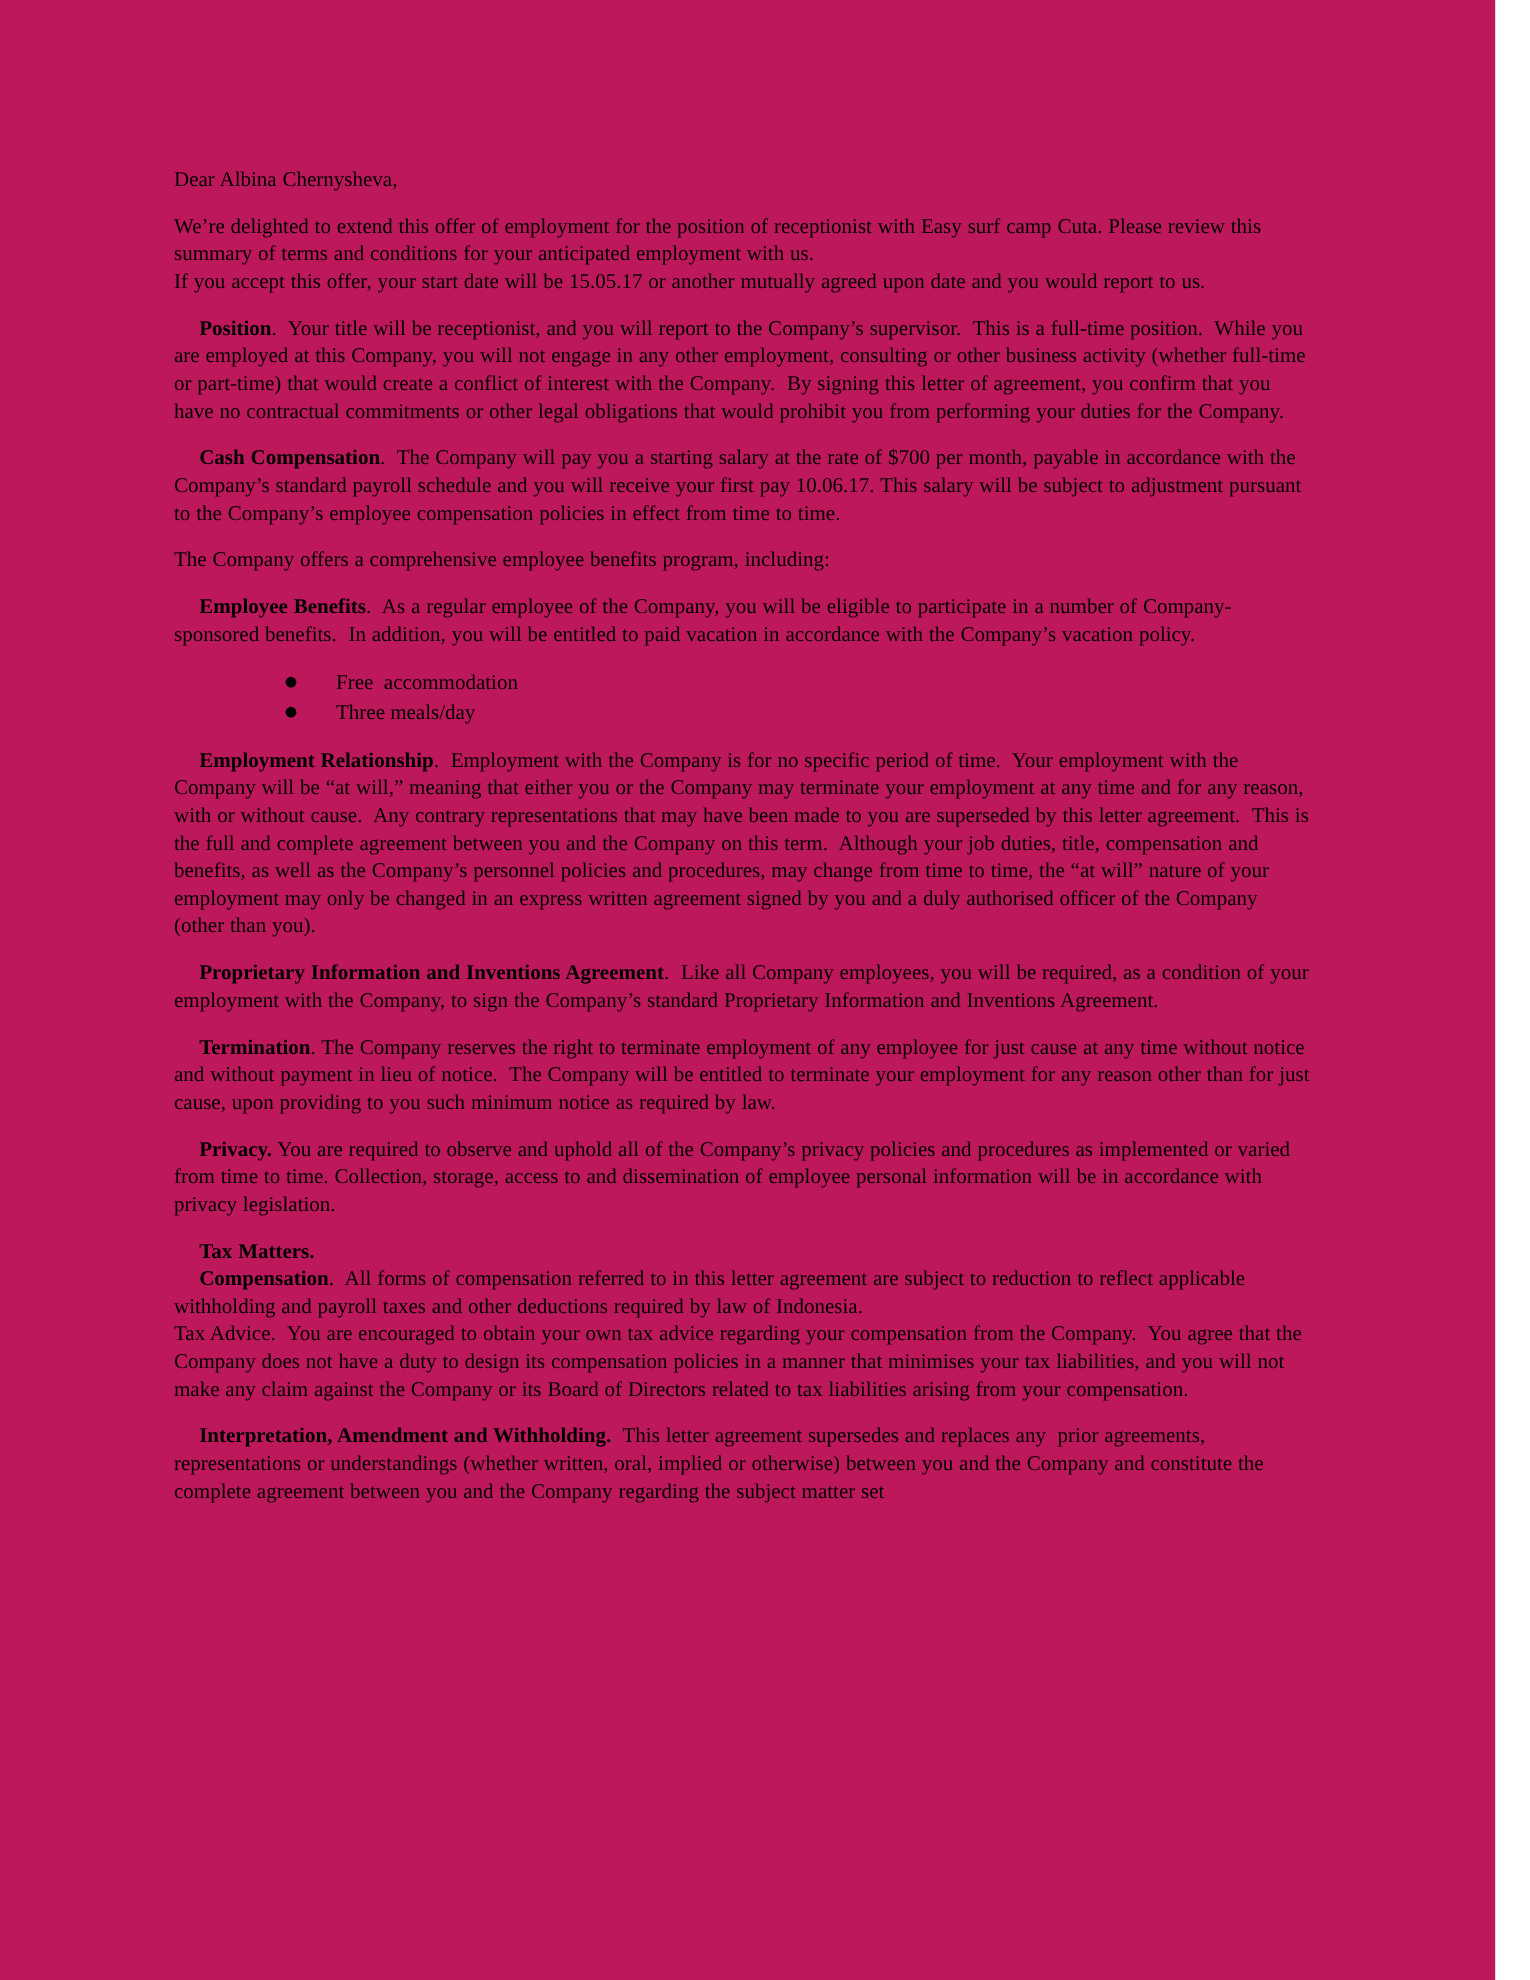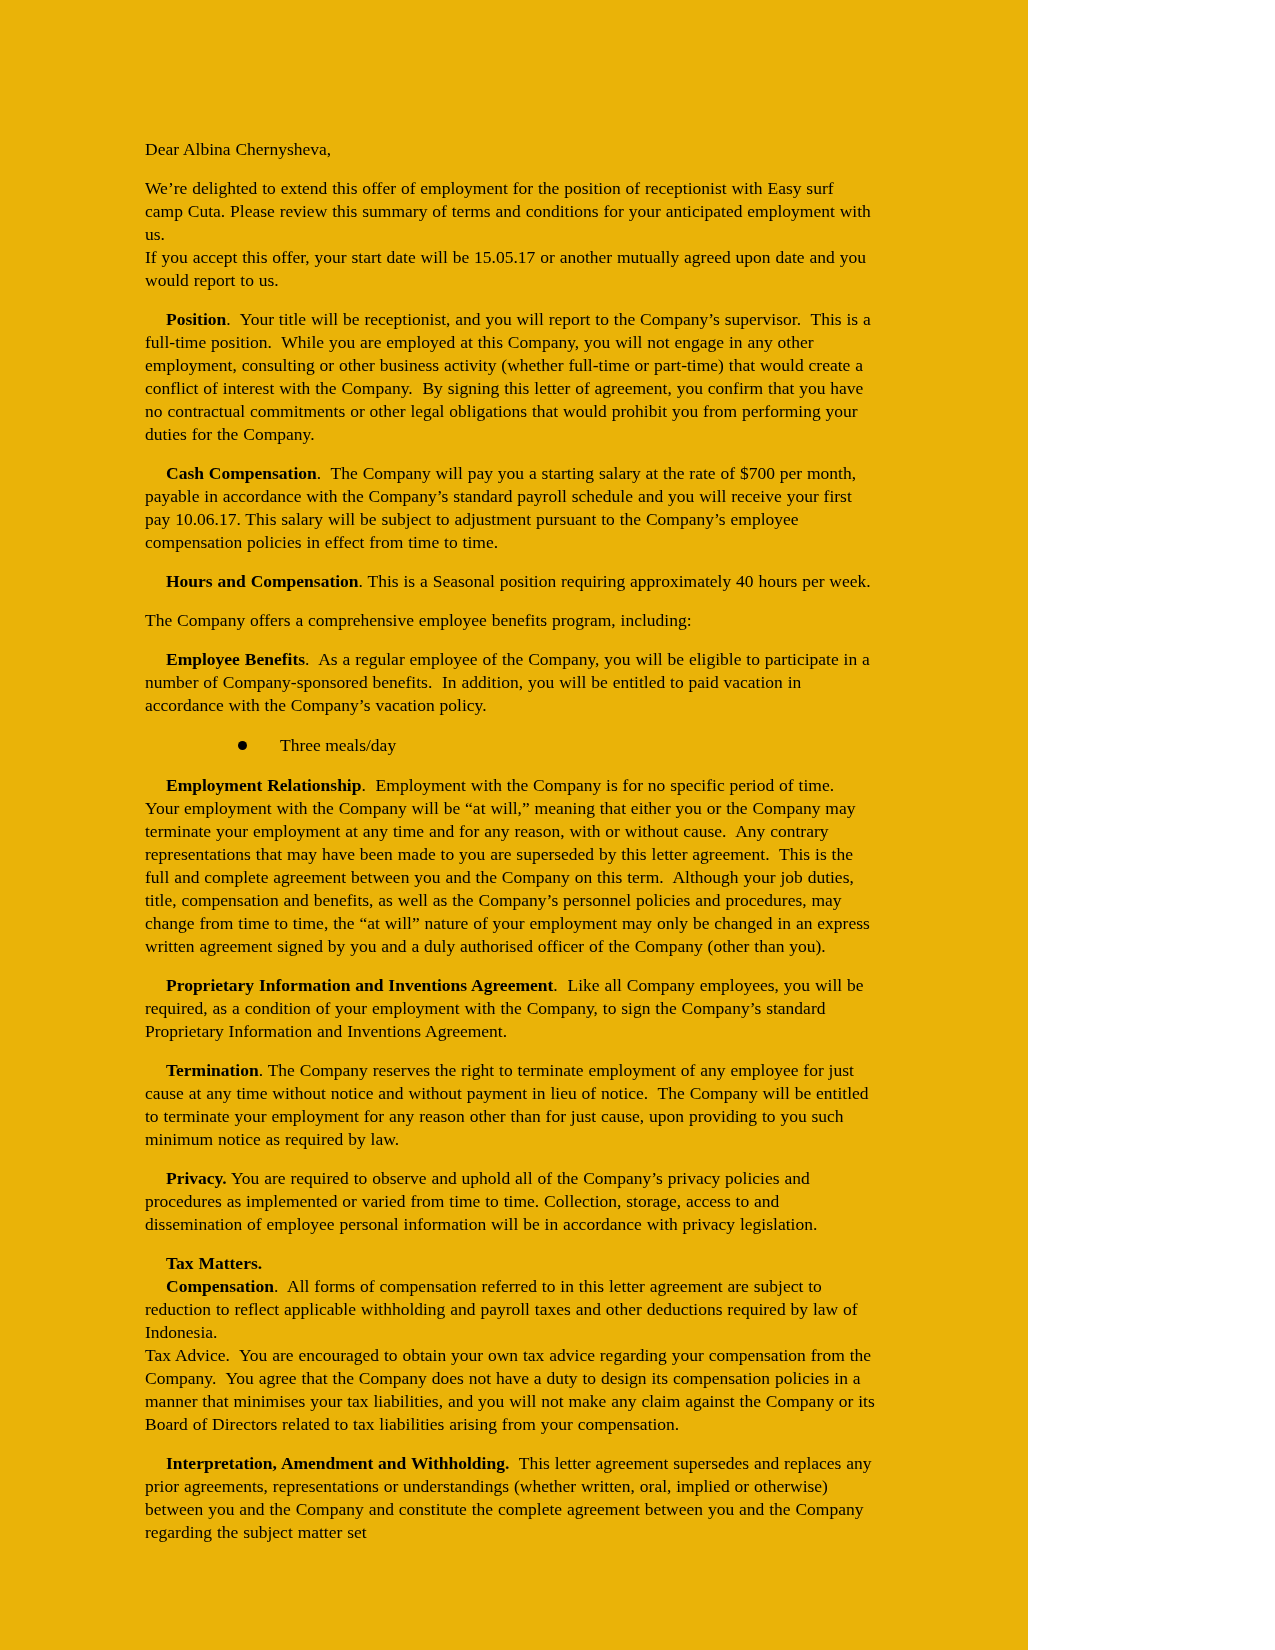--- a/index.html
+++ b/index.html
@@ -9,24 +9,24 @@
     padding: 0;
     background: #ffffff;
   }
   body {
     width: 1275px;
     min-height: 1650px;
     color: #000000;
     font-family: "Liberation Serif", "DejaVu Serif", serif;
   }
   .page {
-    width: 1028px;
+    width: 1246px;
     min-height: 1650px;
     padding: 138px 152px 40px 145px;
-    background: #eab308;
+    background: #be185d;
     overflow: hidden;
   }
   .letter-body p {
     margin: 0 0 16px 0;
     font-size: 17.5px;
     line-height: 23px;
     white-space: pre-wrap;
     word-spacing: 0.5px;
   }
   .letter-body p strong {
@@ -59,24 +59,24 @@
 <body>
 
 <div class="page">
   <div class="letter-body">
     <p>Dear Albina Chernysheva,</p>
 
   <p><span>We’re delighted to extend this offer of employment for the position of receptionist with Easy surf camp Cuta. Please review this summary of terms and conditions for your anticipated employment with us.
 If you accept this offer, your start date will be 15.05.17 or another mutually agreed upon date and you would report to us.</span></p>
       <p><strong>Position</strong><span>.  Your title will be receptionist, and you will report to the Company’s supervisor.  This is a full-time position.  While you are employed at this Company, you will not engage in any other employment, consulting or other business activity (whether full-time or part-time) that would create a conflict of interest with the Company.  By signing this letter of agreement, you confirm that you have no contractual commitments or other legal obligations that would prohibit you from performing your duties for the Company.</span></p>
       <p><strong>Cash Compensation</strong><span>.  The Company will pay you a starting salary at the rate of $700 per month, payable in accordance with the Company’s standard payroll schedule and you will receive your first pay 10.06.17. This salary will be subject to adjustment pursuant to the Company’s employee compensation policies in effect from time to time.</span></p>
-      <p><strong>Hours and Compensation</strong><span>. This is a Seasonal position requiring approximately 40 hours per week.</span></p>
       <p><span>The Company offers a comprehensive employee benefits program, including:</span></p>
       <p><strong>Employee Benefits</strong><span>.  As a regular employee of the Company, you will be eligible to participate in a number of Company-sponsored benefits.  In addition, you will be entitled to paid vacation in accordance with the Company’s vacation policy.</span></p>
       <ul class="benefits">
+        <li><span class="bullet-dot"></span>Free  accommodation</li>
         <li><span class="bullet-dot"></span>Three meals/day</li>
       </ul>
       <p><strong>Employment Relationship</strong><span>.  Employment with the Company is for no specific period of time.  Your employment with the Company will be “at will,” meaning that either you or the Company may terminate your employment at any time and for any reason, with or without cause.  Any contrary representations that may have been made to you are superseded by this letter agreement.  This is the full and complete agreement between you and the Company on this term.  Although your job duties, title, compensation and benefits, as well as the Company’s personnel policies and procedures, may change from time to time, the “at will” nature of your employment may only be changed in an express written agreement signed by you and a duly authorised officer of the Company (other than you).</span></p>
       <p><strong>Proprietary Information and Inventions Agreement</strong><span>.  Like all Company employees, you will be required, as a condition of your employment with the Company, to sign the Company’s standard Proprietary Information and Inventions Agreement.</span></p>
       <p><strong>Termination</strong><span>. The Company reserves the right to terminate employment of any employee for just cause at any time without notice and without payment in lieu of notice.  The Company will be entitled to terminate your employment for any reason other than for just cause, upon providing to you such minimum notice as required by law.</span></p>
       <p><strong>Privacy.</strong><span> You are required to observe and uphold all of the Company’s privacy policies and procedures as implemented or varied from time to time. Collection, storage, access to and dissemination of employee personal information will be in accordance with privacy legislation.</span></p>
       <p><strong>Tax Matters.
 </strong><strong>Compensation</strong><span>.  All forms of compensation referred to in this letter agreement are subject to reduction to reflect applicable withholding and payroll taxes and other deductions required by law of Indonesia.
 Tax Advice.  You are encouraged to obtain your own tax advice regarding your compensation from the Company.  You agree that the Company does not have a duty to design its compensation policies in a manner that minimises your tax liabilities, and you will not make any claim against the Company or its Board of Directors related to tax liabilities arising from your compensation.</span></p>
       <p><strong>Interpretation, Amendment and Withholding.</strong><span>  This letter agreement supersedes and replaces any  prior agreements, representations or understandings (whether written, oral, implied or otherwise) between you and the Company and constitute the complete agreement between you and the Company regarding the subject matter set</span></p>

